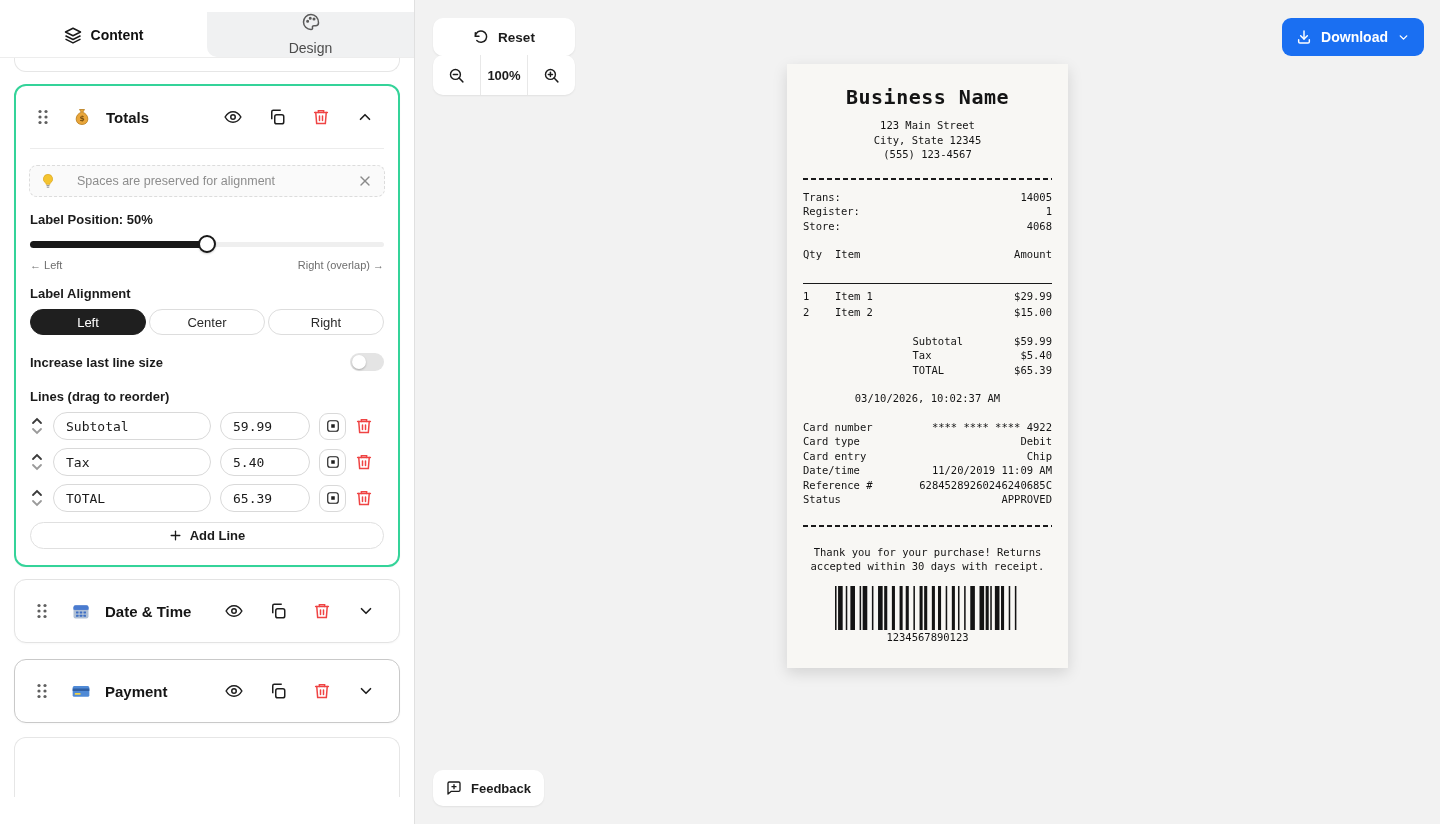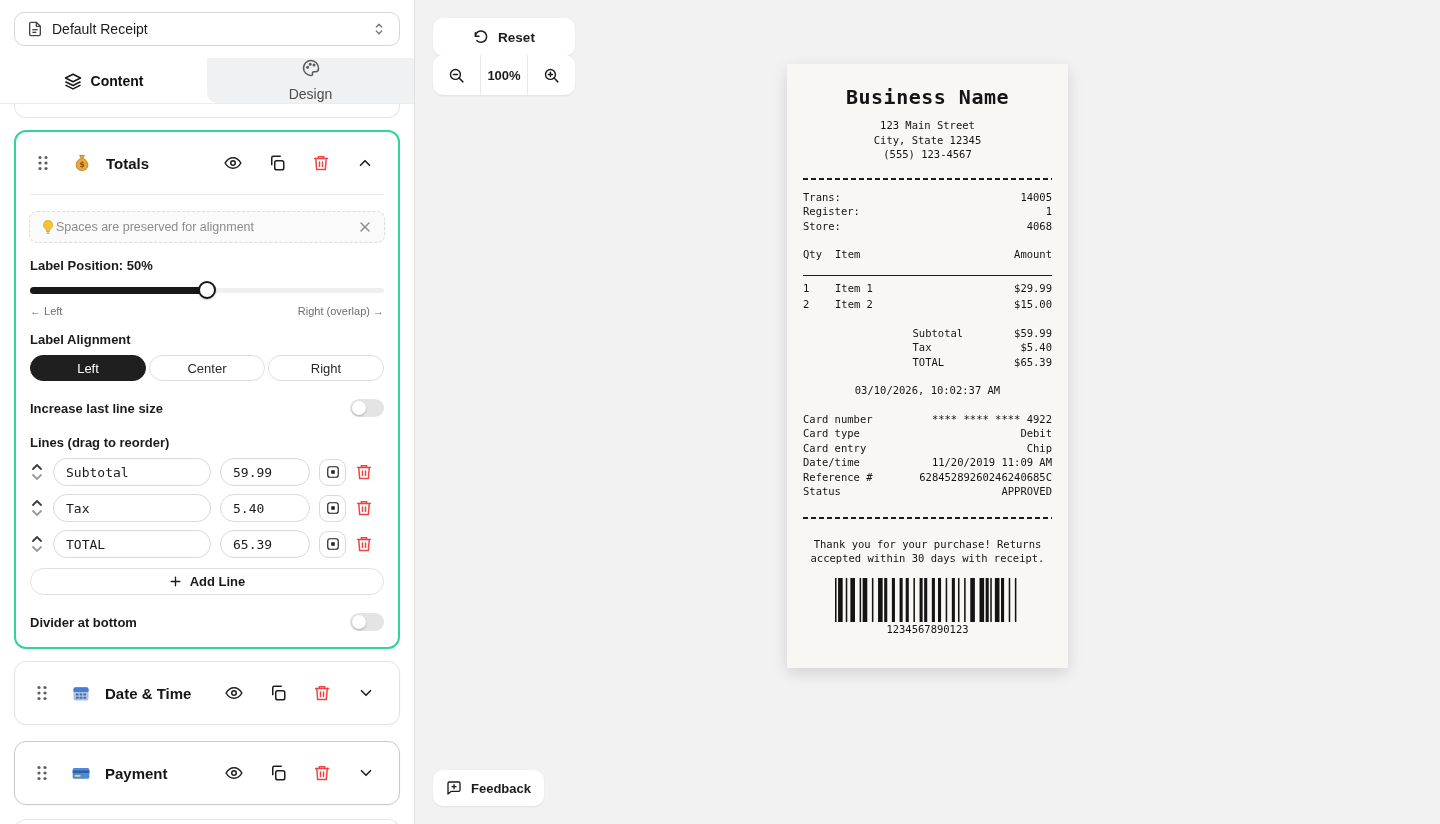--- a/index.html
+++ b/index.html
@@ -31,21 +31,21 @@
   .card-header { height:62px; display:flex; align-items:center; padding:0 16px 0 20px; gap:10px; }
   .drag-handle { width:14px; height:18px; cursor:grab; margin-right:12px; }
   .panel-emoji { width:20px; height:20px; }
   .panel-title { font-size:15px; font-weight:700; color:#151515; flex:1; margin-left:4px; }
   .hicon { width:34px; height:30px; display:flex; align-items:center; justify-content:center; cursor:pointer; border-radius:7px; }
   .hicon svg { width:18px; height:18px; }
 
   .card-body { padding:0 13px 16px; }
   .body-divider { height:1px; background:#ececec; margin:0 1px 16px; }
 
-  .tip { height:32px; border:1px dashed #dcdcdc; background:#fafafa; border-radius:8px; display:flex; align-items:center; gap:0; padding:0 10px; }
+  .tip { height:32px; border:1px dashed #dcdcdc; background:#fafafa; border-radius:8px; display:flex; align-items:center; gap:21px; padding:0 10px; }
   .tip-text { flex:1; font-size:12.5px; color:#8d8d8d; }
   .tip-close { width:18px; height:18px; display:flex; align-items:center; justify-content:center; cursor:pointer; }
 
   .field-label { font-size:13px; font-weight:700; color:#1b1b1b; margin:15px 1px 0; }
   .slider { position:relative; height:18px; margin:8px 1px 0; cursor:pointer; }
   .slider-track { position:absolute; top:7px; left:0; right:0; height:5px; border-radius:3px; background:#efefef; }
   .slider-fill { position:absolute; top:6px; left:0; width:50%; height:7px; border-radius:4px; background:#181818; }
   .slider-thumb { position:absolute; top:0; left:calc(50% - 9px); width:18px; height:18px; border-radius:50%; background:#fff; border:2px solid #181818; box-shadow:0 1px 2px rgba(0,0,0,.2); }
   .slider-hints { display:flex; justify-content:space-between; margin:6px 1px 0; font-size:11px; color:#6e6e6e; }
 
@@ -79,49 +79,36 @@
   .zoom-level { font-size:13px; font-weight:600; color:#1c1c1c; cursor:default; }
   .download-btn { position:absolute; right:16px; top:18px; height:38px; padding:0 14px; background:#1a6ff2; border:none; border-radius:9px; display:flex; align-items:center; gap:9px; color:#fff; font-size:14px; font-weight:700; cursor:pointer; font-family:"Liberation Sans",sans-serif; }
   .feedback-btn { position:absolute; left:18px; top:770px; height:36px; padding:0 13px; font-size:13px; font-weight:600; }
 
   
   .receipt { position:absolute; left:372px; top:64px; width:281px; height:604px; background:#f8f7f4; box-shadow:0 5px 14px rgba(0,0,0,.13); padding:14px 16px; font-family:"DejaVu Sans Mono",monospace; font-size:10.5px; line-height:14.5px; color:#141414; }
   .r-center { text-align:center; }
   .r-name { font-size:20px; font-weight:700; line-height:26px; margin:6px 0 8px; letter-spacing:.5px; }
   .r-dash { height:2px; margin:10px 0; background:repeating-linear-gradient(90deg,#1a1a1a 0 5px,transparent 5px 8px); }
   .r-row { display:flex; justify-content:space-between; }
-  .r-items-head { display:flex; border-bottom:1px solid #1a1a1a; padding-bottom:13px; margin-top:14px;justify-content:flex-end; }
+  .r-items-head { display:flex; border-bottom:1px solid #1a1a1a; padding-bottom:21px; margin-top:14px;justify-content:flex-end; }
   .r-item { display:flex; margin-top:2px; }
   .r-qty { width:32px; }
   .r-itname { flex:1; }
   .r-amt { text-align:right; }
   .r-total { display:flex; justify-content:space-between; padding-left:44%; }
   .r-gap { height:14px; }
   .r-gap-s { height:8px; }
   .barcode-wrap { margin-top:12px; text-align:center; }
   .barcode-wrap svg { width:186px; height:44px; display:block; margin:0 auto; }
 </style>
 </head>
 <body>
 
 <div class="sidebar">
 
-  <div class="selector">
-    <svg class="icon16" viewBox="0 0 24 24" fill="none" stroke="#454545" stroke-width="2" stroke-linejoin="round">
-        <path d="M14 2H6a2 2 0 0 0-2 2v16a2 2 0 0 0 2 2h12a2 2 0 0 0 2-2V8z"></path>
-        <path d="M14 2v6h6"></path>
-        <line x1="8" y1="13" x2="16" y2="13"></line>
-        <line x1="8" y1="17" x2="14" y2="17"></line>
-      </svg>
-    <span class="sel-label">Default Receipt</span>
-    <svg class="icon16" viewBox="0 0 24 24" fill="none" stroke="#7c7c7c" stroke-width="2.2" stroke-linecap="round" stroke-linejoin="round">
-        <polyline points="8 9 12 5 16 9"></polyline>
-        <polyline points="8 15 12 19 16 15"></polyline>
-      </svg>
-  </div>
 
   <div class="tabs">
     <div class="tab active">
       <svg class="icon18" viewBox="0 0 24 24" fill="none" stroke="#181818" stroke-width="2" stroke-linejoin="round">
           <path d="M12 3 2 8l10 5 10-5z"></path>
           <polyline points="2 13 12 18 22 13"></polyline>
           <polyline points="2 17.5 12 22.5 22 17.5"></polyline>
         </svg>
       <span>Content</span>
     </div>
@@ -306,26 +293,20 @@
       </div>
 
       <button class="add-line">
         <svg width="13" height="13" viewBox="0 0 24 24" stroke="#1b1b1b" stroke-width="2.4" stroke-linecap="round">
             <line x1="12" y1="4" x2="12" y2="20"></line>
             <line x1="4" y1="12" x2="20" y2="12"></line>
           </svg>
         <span>Add Line</span>
       </button>
 
-      <div class="toggle-row">
-        <span class="toggle-label">Divider at bottom</span>
-        <span class="toggle">
-            <span class="knob"></span>
-          </span>
-      </div>
     </div>
   </div>
 
   <div class="card">
     <div class="card-header">
       <svg class="drag-handle" viewBox="0 0 14 18">
           <g fill="#5f5f5f">
             <circle cx="4" cy="3.5" r="1.6"></circle>
             <circle cx="10" cy="3.5" r="1.6"></circle>
             <circle cx="4" cy="9" r="1.6"></circle>
@@ -449,20 +430,31 @@
     <div class="zoom-cell">
       <svg width="17" height="17" viewBox="0 0 24 24" fill="none" stroke="#1c1c1c" stroke-width="2" stroke-linecap="round">
           <circle cx="10.5" cy="10.5" r="7"></circle>
           <line x1="15.7" y1="15.7" x2="21" y2="21"></line>
           <line x1="7.5" y1="10.5" x2="13.5" y2="10.5"></line>
           <line x1="10.5" y1="7.5" x2="10.5" y2="13.5"></line>
         </svg>
     </div>
   </div>
 
+  <button class="download-btn">
+    <svg width="16" height="16" viewBox="0 0 24 24" fill="none" stroke="#fff" stroke-width="2.2" stroke-linecap="round" stroke-linejoin="round">
+        <path d="M4 16v3a2 2 0 0 0 2 2h12a2 2 0 0 0 2-2v-3"></path>
+        <polyline points="7 10 12 15 17 10"></polyline>
+        <line x1="12" y1="3" x2="12" y2="15"></line>
+      </svg>
+    <span>Download</span>
+    <svg width="13" height="13" viewBox="0 0 24 24" fill="none" stroke="#fff" stroke-width="2.6" stroke-linecap="round" stroke-linejoin="round">
+        <polyline points="6 9 12 15 18 9"></polyline>
+      </svg>
+  </button>
 
   <div class="receipt">
     <div class="r-center r-name">Business Name</div>
     <div class="r-center">123 Main Street</div>
     <div class="r-center">City, State 12345</div>
     <div class="r-center">(555) 123-4567</div>
 
     <div class="r-dash" style="margin-top:16px;"></div>
 
     <div class="r-row" style="margin-top:10px;">

